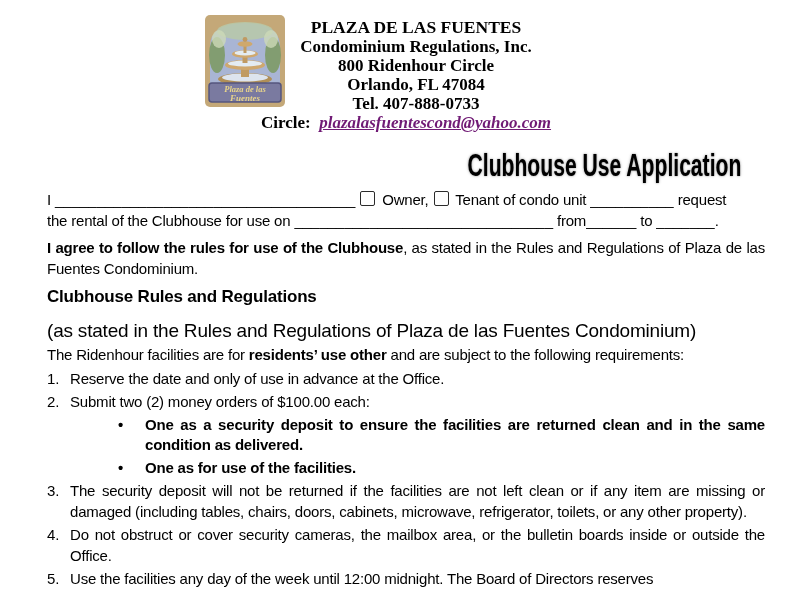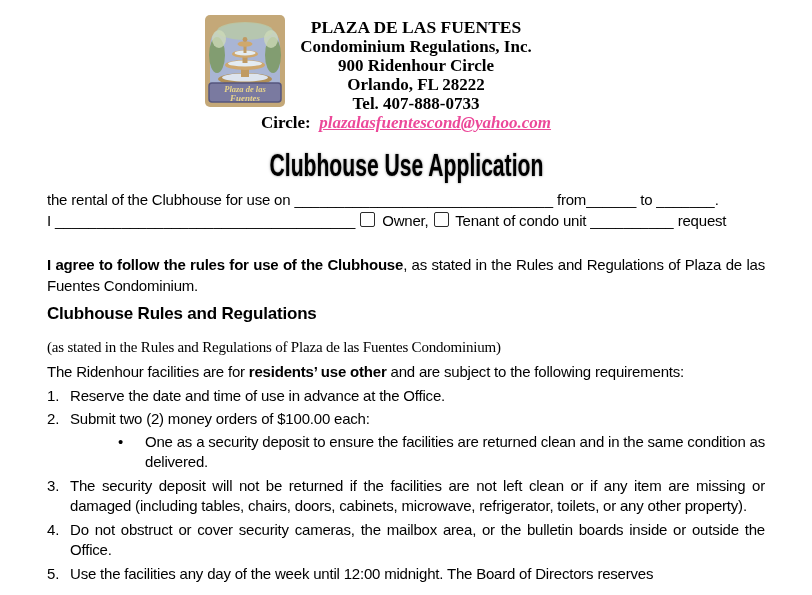--- a/index.html
+++ b/index.html
@@ -10,43 +10,43 @@
   }
   
   .letterhead{position:relative;padding-top:18px;text-align:center;
     font-family:"Liberation Serif",serif;font-weight:bold;}
   .hdr-line{font-size:17px;line-height:19px;padding-left:20px;}
   .hdr-line.org{font-size:17.5px;}
   .logo{position:absolute;left:205px;top:15px;width:80px;height:92px;}
   .email-line{font-size:17px;line-height:19px;}
   .email-link{font-style:italic;font-weight:bold;text-decoration:underline;}
   
-  .title-wrap{text-align:center;margin-top:16px;height:34px;line-height:34px;}
+  .title-wrap{text-align:right;margin-top:16px;height:34px;line-height:34px;}
   .doc-title{
     display:inline-block;font-family:"Liberation Sans",sans-serif;
     font-weight:800;font-size:32px;letter-spacing:0px;color:#000;
     transform:scaleX(0.66);transform-origin:center;white-space:nowrap;
     text-shadow:0 0 2px #9a9a9a,0 0 4px #c4c4c4;
   }
   
   .content{margin:8px 47px 0 47px;font-size:15px;line-height:20.5px;letter-spacing:-0.2px;}
   .form-line{white-space:nowrap;}
   .blank{letter-spacing:0;}
   .checkbox{
     display:inline-block;width:13px;height:13px;border:1.6px solid #2b2b2b;
     border-radius:2px;vertical-align:-1px;margin:0 3px 0 1px;background:#fff;
   }
-  .agreement{margin:24px 0 0 0;text-align:justify;}
+  .agreement{margin:7px 0 0 0;text-align:justify;}
   .rules-heading{margin:8px 0 16px 0;font-size:17px;font-weight:bold;line-height:20px;letter-spacing:-0.2px;}
-  .rules-subheading{margin:2px 0 0 0;font-size:15px;line-height:15px;font-family:Liberation Serif, serif;}
+  .rules-subheading{margin:2px 0 0 0;font-size:19px;line-height:15px;}
   .intro{margin:7px 0 0 0;text-align:justify;}
   .num-item{display:flex;margin-top:3px;}
   .num-item .num{flex:none;width:23px;}
   .num-item .itext{flex:1;text-align:justify;}
-  .bullet-item{display:flex;margin:2px 0 0 71px;}
+  .bullet-item{display:flex;margin:2px 0 0 71px;font-weight:bold;}
   .bullet-item .dot{flex:none;width:27px;}
   .bullet-item .dot::before{content:"\2022";font-size:15px;}
   .bullet-item .btext{flex:1;text-align:justify;}
   b,strong{letter-spacing:-0.2px;}
   p{margin:0;}
 </style>
 </head>
 <body>
 
 <div class="page">
@@ -70,58 +70,62 @@
       <ellipse cx="40" cy="38" rx="10.5" ry="2.4" fill="#e4ecf2"></ellipse>
       <rect x="38.5" y="29" width="3" height="9" fill="#c09a62"></rect>
       <ellipse cx="40" cy="29" rx="7.5" ry="2.8" fill="#cfa86e"></ellipse>
       <circle cx="40" cy="24.5" r="2.4" fill="#c09a62"></circle>
       <rect x="4" y="68" width="72" height="19" rx="3" fill="#7a7aa0" stroke="#55557d" stroke-width="1.5"></rect>
       <text x="40" y="77" text-anchor="middle" font-family="Liberation Serif, serif" font-style="italic" font-weight="bold" font-size="8.5" fill="#e8d48a">Plaza de las</text>
       <text x="40" y="85.5" text-anchor="middle" font-family="Liberation Serif, serif" font-style="italic" font-weight="bold" font-size="9" fill="#e8d48a">Fuentes</text>
     </svg>
     <div class="hdr-line org">PLAZA DE LAS FUENTES</div>
     <div class="hdr-line">Condominium Regulations, Inc.</div>
-    <div class="hdr-line">900 Ridenhour Circle</div>
-    <div class="hdr-line">Orlando, FL 28222</div>
+    <div class="hdr-line">800 Ridenhour Circle</div>
+    <div class="hdr-line">Orlando, FL 47084</div>
     <div class="hdr-line">Tel. 407-888-0733</div>
-    <div class="email-line"><span>Circle:</span>&nbsp; <a href="#" class="email-link" style="color:#ec4899">plazalasfuentescond@yahoo.com</a></div>
+    <div class="email-line"><span>Circle:</span>&nbsp; <a href="#" class="email-link" style="color:#701a75">plazalasfuentescond@yahoo.com</a></div>
   </div>
 
   <div class="title-wrap">
     <span class="doc-title">Clubhouse Use Application</span>
   </div>
 
   <div class="content">
 
+    <div class="form-line"><span>I</span> <span class="blank">____________________________________</span> <span class="checkbox"></span> <span>Owner,</span> <span class="checkbox"></span> <span>Tenant of condo unit</span> <span class="blank">__________</span> <span>request</span></div>
+
     <div class="form-line"><span>the rental of the Clubhouse for use on</span> <span class="blank">_______________________________</span> <span>from</span><span class="blank">______</span> <span>to</span> <span class="blank">_______</span><span>.</span></div>
-
-    <div class="form-line"><span>I</span> <span class="blank">____________________________________</span> <span class="checkbox"></span> <span>Owner,</span> <span class="checkbox"></span> <span>Tenant of condo unit</span> <span class="blank">__________</span> <span>request</span></div>
 
     <p class="agreement"><b>I agree to follow the rules for use of the Clubhouse</b><span>, as stated in the Rules and Regulations of Plaza de las Fuentes Condominium.</span></p>
 
     <div class="rules-heading">Clubhouse Rules and Regulations</div>
     <div class="rules-subheading">(as stated in the Rules and Regulations of Plaza de las Fuentes Condominium)</div>
 
     <p class="intro"><span>The Ridenhour facilities are for </span><b>residents’ use other</b><span> and are subject to the following requirements:</span></p>
 
     <div class="num-item">
       <span class="num">1.</span>
-      <div class="itext">Reserve the date and time of use in advance at the Office.</div>
+      <div class="itext">Reserve the date and only of use in advance at the Office.</div>
     </div>
 
     <div class="num-item">
       <span class="num">2.</span>
       <div class="itext">Submit two (2) money orders of $100.00 each:</div>
     </div>
 
     <div class="bullet-item">
       <span class="dot"></span>
       <div class="btext">One as a security deposit to ensure the facilities are returned clean and in the same condition as delivered.</div>
     </div>
 
+    <div class="bullet-item">
+      <span class="dot"></span>
+      <div class="btext">One as for use of the facilities.</div>
+    </div>
 
     <div class="num-item">
       <span class="num">3.</span>
       <div class="itext">The security deposit will not be returned if the facilities are not left clean or if any item are missing or damaged (including tables, chairs, doors, cabinets, microwave, refrigerator, toilets, or any other property).</div>
     </div>
 
     <div class="num-item">
       <span class="num">4.</span>
       <div class="itext">Do not obstruct or cover security cameras, the mailbox area, or the bulletin boards inside or outside the Office.</div>
     </div>

